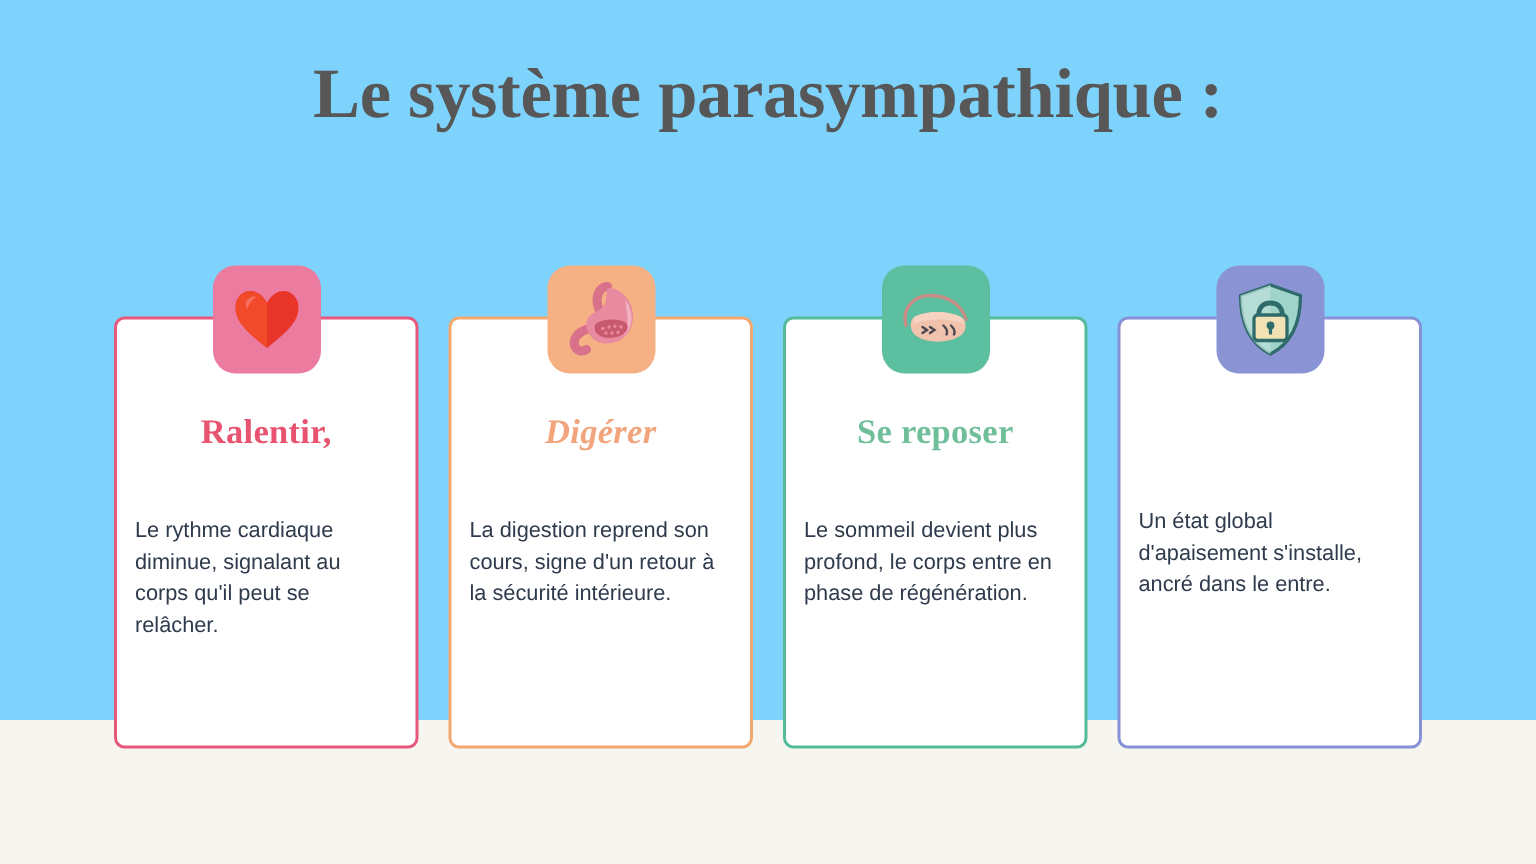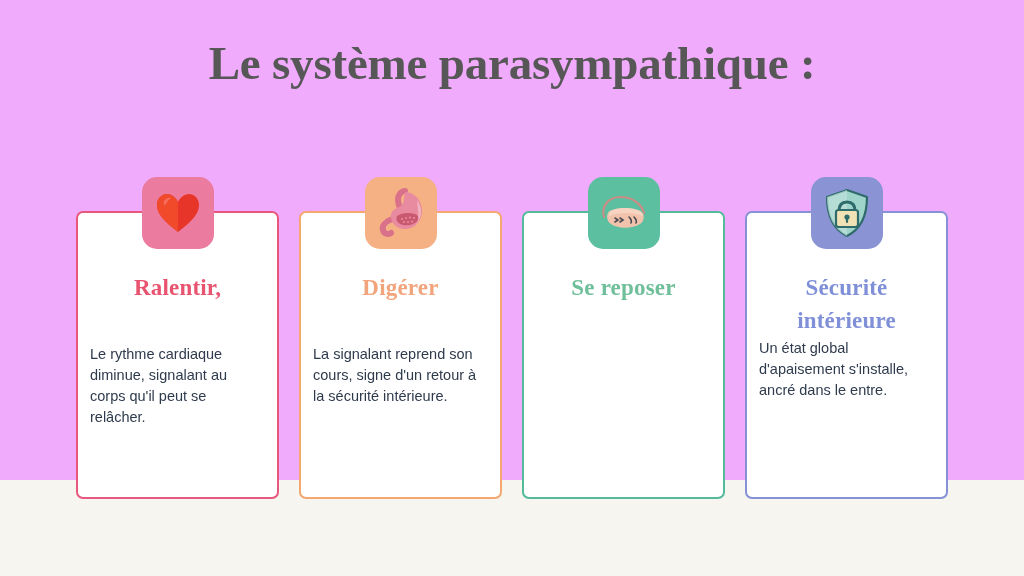--- a/index.html
+++ b/index.html
@@ -10,21 +10,21 @@
     width: 1024px;
     height: 576px;
     background: #f7f5f0;
     font-family: "Liberation Sans", sans-serif;
     overflow: hidden;
   }
   .slide {
     position: relative;
     width: 1024px;
     height: 480px;
-    background: #f0abfc;
+    background: #7dd3fc;
   }
 
   
   .title-block {
     position: absolute;
     top: 30px;
     left: 0;
     width: 1024px;
     text-align: center;
   }
@@ -131,50 +131,50 @@
             <circle cx="27" cy="31" r="1.1"></circle>
               <circle cx="31" cy="30" r="1.1"></circle>
               <circle cx="35" cy="29.5" r="1.1"></circle>
             <circle cx="39" cy="30" r="1.1"></circle>
               <circle cx="29" cy="34" r="1.1"></circle>
               <circle cx="33" cy="34" r="1.1"></circle>
             <circle cx="37" cy="33.5" r="1.1"></circle>
           </g>
         </svg>
       </div>
-      <div class="card-heading" style="color: rgb(242, 165, 124);">Digérer</div>
-      <div class="card-body pos-low">La signalant reprend son cours, signe d'un retour à la sécurité intérieure.</div>
+      <div class="card-heading" style="color: rgb(242, 165, 124); font-style: italic;">Digérer</div>
+      <div class="card-body pos-low">La digestion reprend son cours, signe d'un retour à la sécurité intérieure.</div>
     </div>
 
     <div class="card" style="border-color: rgb(84, 187, 154);">
       <div class="icon-tile" style="background: rgb(92, 191, 160);">
         <svg width="52" height="44" viewBox="0 0 52 44" aria-hidden="true">
           <path d="M6 26 C 3 16 10 6 22 6 C 34 6 43 12 46 22" fill="none" stroke="#c98d86" stroke-width="2.2" stroke-linecap="round"></path>
           <path d="M12 20 C 20 16 34 16 42 20 C 47 22 47 30 42 33 C 34 38 20 38 13 33 C 8 30 8 22 12 20 Z" fill="#f2c3ac"></path>
           <path d="M12 20 C 20 16 34 16 42 20 C 44 21 45 23 45 25 C 36 21 20 21 11 25 C 11 23 11 21 12 20 Z" fill="#f7d4c2"></path>
           <g fill="none" stroke="#4a4a52" stroke-width="1.6" stroke-linecap="round">
             <path d="M17 27 L 20 29 L 17 31"></path>
             <path d="M22 27 L 25 29 L 22 31"></path>
             <path d="M31 26 C 33 28 34 30 33 32"></path>
             <path d="M36 26 C 38 28 39 30 38 32"></path>
           </g>
         </svg>
       </div>
       <div class="card-heading" style="color: rgb(111, 191, 154);">Se reposer</div>
+      <div class="card-body pos-low">Le sommeil devient plus profond, le corps entre en phase de régénération.</div>
     </div>
 
     <div class="card" style="border-color: rgb(134, 145, 214);">
       <div class="icon-tile" style="background: rgb(138, 147, 212);">
         <svg width="48" height="52" viewBox="0 0 48 52" aria-hidden="true">
           <path d="M24 3 L 44 10 C 44 28 38 42 24 49 C 10 42 4 28 4 10 Z" fill="#9fd4cb" stroke="#2f6b6b" stroke-width="2.2" stroke-linejoin="round"></path>
           <path d="M24 3 L 4 10 C 4 28 10 42 24 49 Z" fill="#bce0d8" opacity="0.75"></path>
           <path d="M16 24 C 16 18 19 15 24 15 C 29 15 32 18 32 24" fill="none" stroke="#2f6b6b" stroke-width="3.2" stroke-linecap="round"></path>
           <rect x="13" y="23" width="22" height="17" rx="2.5" fill="#f0e2b4" stroke="#2f6b6b" stroke-width="2.2"></rect>
           <circle cx="24" cy="30" r="2.6" fill="#2f6b6b"></circle>
           <path d="M24 31 L 24 35" stroke="#2f6b6b" stroke-width="2.2" stroke-linecap="round"></path>
         </svg>
       </div>
-      <div class="card-heading" style="color: rgb(128, 144, 216);">Sécurité intérieure</div>
       <div class="card-body pos-high">Un état global d'apaisement s'installe, ancré dans le entre.</div>
     </div>
 
   </div>
 </div>
 
 </body></html>

